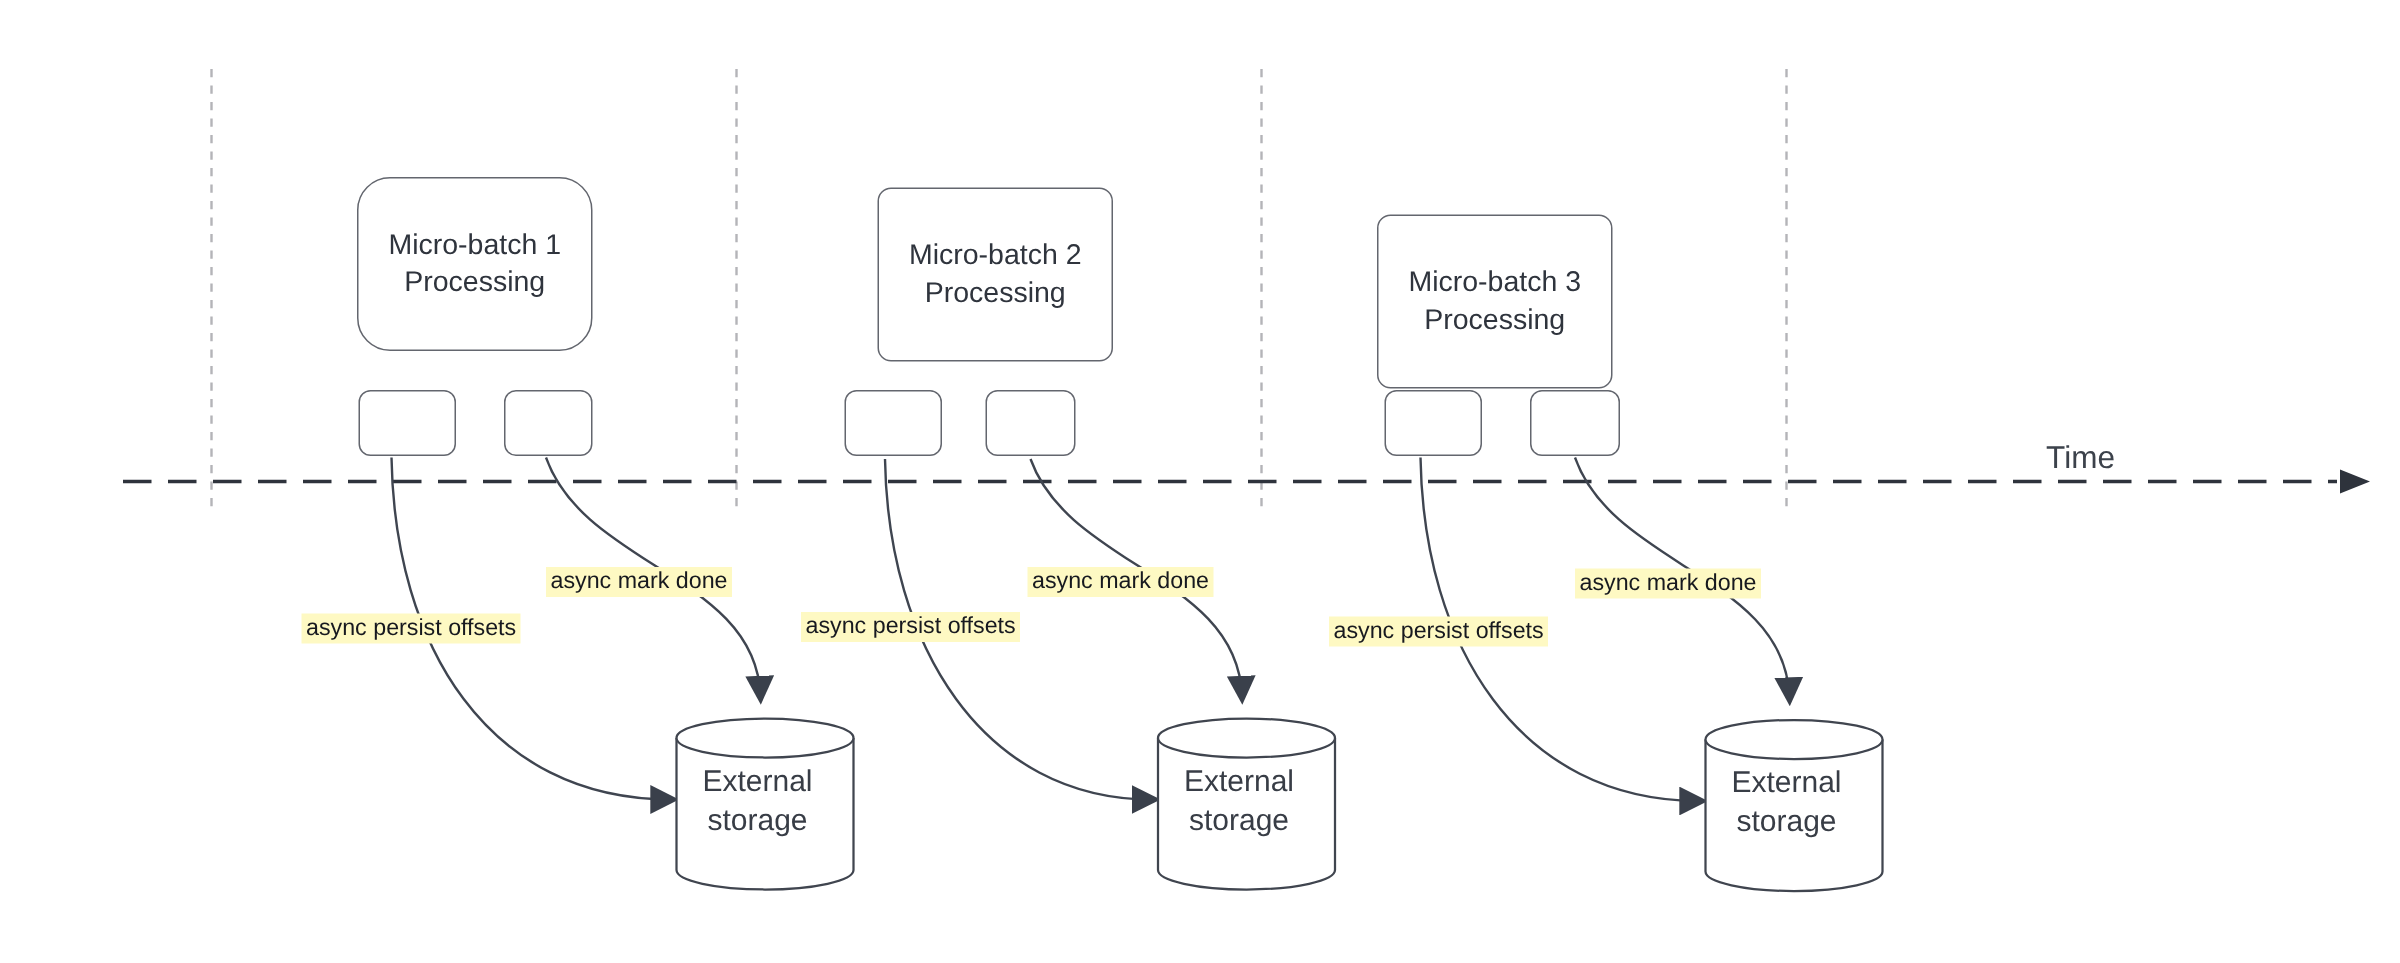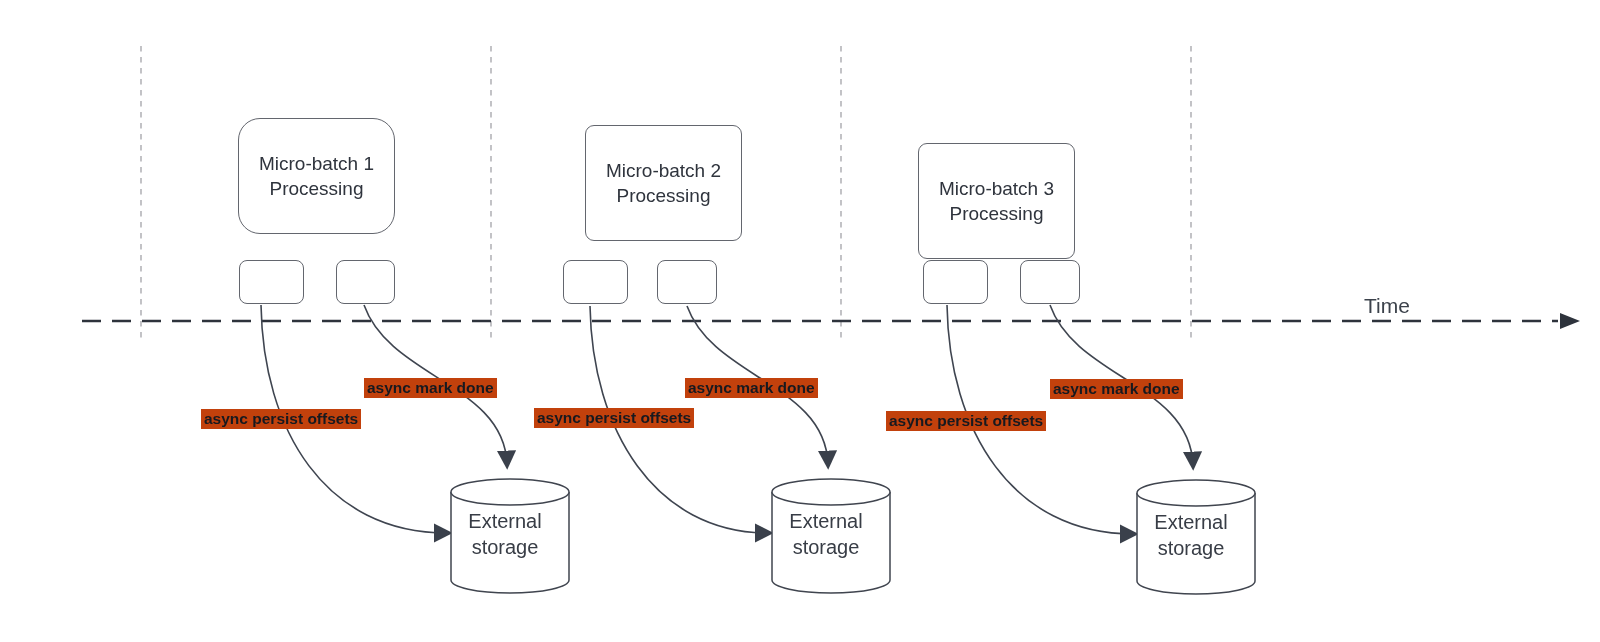--- a/index.html
+++ b/index.html
@@ -55,23 +55,23 @@
     white-space: pre-line;
     z-index: 3;
   }
   .st-1 { left: 451px;  top: 508px; }
   .st-2 { left: 772px;  top: 508px; }
   .st-3 { left: 1137px; top: 509px; }
 
   .arrow-label {
     position: absolute;
     font-size: 15.5px;
-    font-weight: 700;
+    font-weight: 400;
     color: #17191f;
-    background: #c2410c;
+    background: #fef9c3;
     padding: 1px 3px;
     white-space: nowrap;
     z-index: 3;
   }
   .pl-1 { left: 201px;  top: 409px; }
   .pl-2 { left: 534px;  top: 408px; }
   .pl-3 { left: 886px;  top: 411px; }
   .dl-1 { left: 364px;  top: 378px; }
   .dl-2 { left: 685px;  top: 378px; }
   .dl-3 { left: 1050px; top: 379px; }

